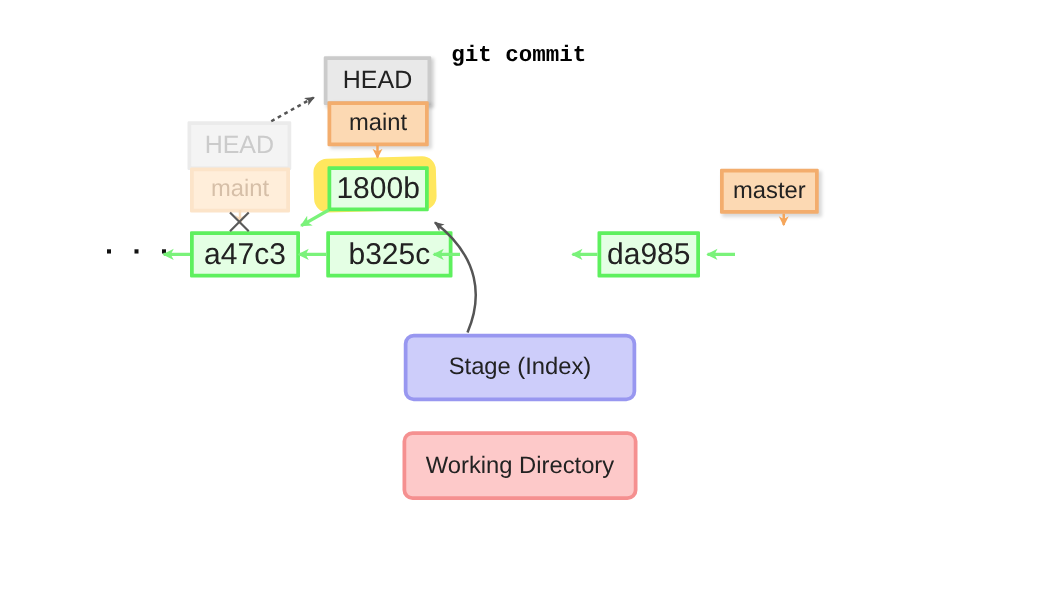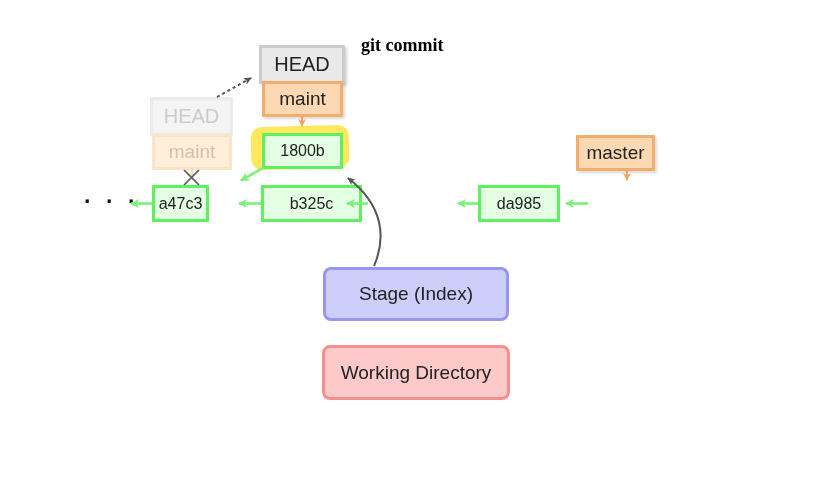--- a/index.html
+++ b/index.html
@@ -5,36 +5,36 @@
   html,body { margin:0; padding:0; background:#ffffff; }
   .canvas {
     position:relative; width:831px; height:485px; background:#ffffff;
     overflow:hidden; font-family:"Liberation Sans", sans-serif;
   }
   .node {
     position:absolute; box-sizing:border-box;
     display:flex; align-items:center; justify-content:center;
     border:3px solid; border-radius:1px; color:#222222;
   }
-  .green  { background:var(--commit-fill,#e4ffe4); border-color:var(--commit-border,#5ef05e); font-size:16px; }
+  .green  { background:var(--commit-fill,#e4ffe4); border-color:var(--commit-border,#5ef05e); font-size:24px; }
   .orange { background:var(--ref-fill,#fcd9b3);  border-color:var(--ref-border,#f3ad6d);  font-size:19px; }
   .gray   { background:var(--head-fill,#e9e9e9); border-color:var(--head-border,#cbcbcb); font-size:20px;
             box-shadow:2px 2px 3px rgba(0,0,0,0.18); }
   .orange.shadow { box-shadow:2px 2px 3px rgba(0,0,0,0.15); }
   .faded-gray   { background:#f4f4f4; border-color:#ebebeb; color:#cbcbcb; font-size:20px; }
   .faded-orange { background:#ffeeda; border-color:#fce4c9; color:#d6bfa8; font-size:19px; }
   .highlight {
     position:absolute; background:var(--highlight,#ffe75e);
     border-radius:11px; transform:rotate(-1.5deg);
   }
   .stage   { background:var(--stage-fill,#cdcdfa);   border-color:var(--stage-border,#9897f0);   font-size:19px; border-radius:8px; }
   .working { background:var(--working-fill,#fdc9c9); border-color:var(--working-border,#f59090); font-size:19px; border-radius:8px; }
   .title {
     position:absolute; left:361px; top:35px;
-    font-family:Liberation Serif, serif; font-weight:bold;
+    font-family:Liberation Mono, monospace; font-weight:bold;
     font-size:18px; color:#000000; white-space:pre;
   }
   .dots {
     position:absolute; left:84px; top:188px;
     font-weight:bold; font-size:23px; color:#111111; letter-spacing:4px;
   }
   svg.arrows { position:absolute; left:0; top:0; pointer-events:none; }
   .ln-green  { stroke:var(--arrow-green,#7af27a);  stroke-width:2.6; fill:none; }
   .ln-orange { stroke:var(--arrow-orange,#f5a65b); stroke-width:2;   fill:none; }
   .ln-dark   { stroke:var(--arrow-dark,#555555);   stroke-width:2;   fill:none; }
@@ -60,21 +60,21 @@
   <div class="node orange shadow" style="left:262px; top:81px; width:81px; height:36px;">maint</div>
 
   <div class="highlight" style="left:251px; top:126px; width:98px; height:43px;"></div>
 
   <div class="node green" style="left:262px; top:133px; width:81px; height:36px;">1800b</div>
 
   <div class="node orange shadow" style="left:576px; top:135px; width:79px; height:36px;">master</div>
 
   <div class="dots">· · ·</div>
 
-  <div class="node green" style="left:152px; top:185px; width:57px; height:37px;">a47c3</div>
+  <div class="node green" style="left:152px; top:185px; width:88px; height:37px;">a47c3</div>
   <div class="node green" style="left:261px; top:185px; width:101px; height:37px;">b325c</div>
   <div class="node green" style="left:478px; top:185px; width:82px; height:37px;">da985</div>
 
   <div class="node stage" style="left:323px; top:267px; width:186px; height:54px;">Stage (Index)</div>
   <div class="node working" style="left:322px; top:345px; width:188px; height:55px;">Working Directory</div>
 
   <svg class="arrows" width="831" height="485" viewBox="0 0 831 485">
     <defs>
       <marker id="mk-green" markerUnits="userSpaceOnUse" markerWidth="12" markerHeight="12" refX="8" refY="4.5" orient="auto">
         <path class="mk-green" d="M0,0 L9,4.5 L0,9 L2.4,4.5 Z"></path>

